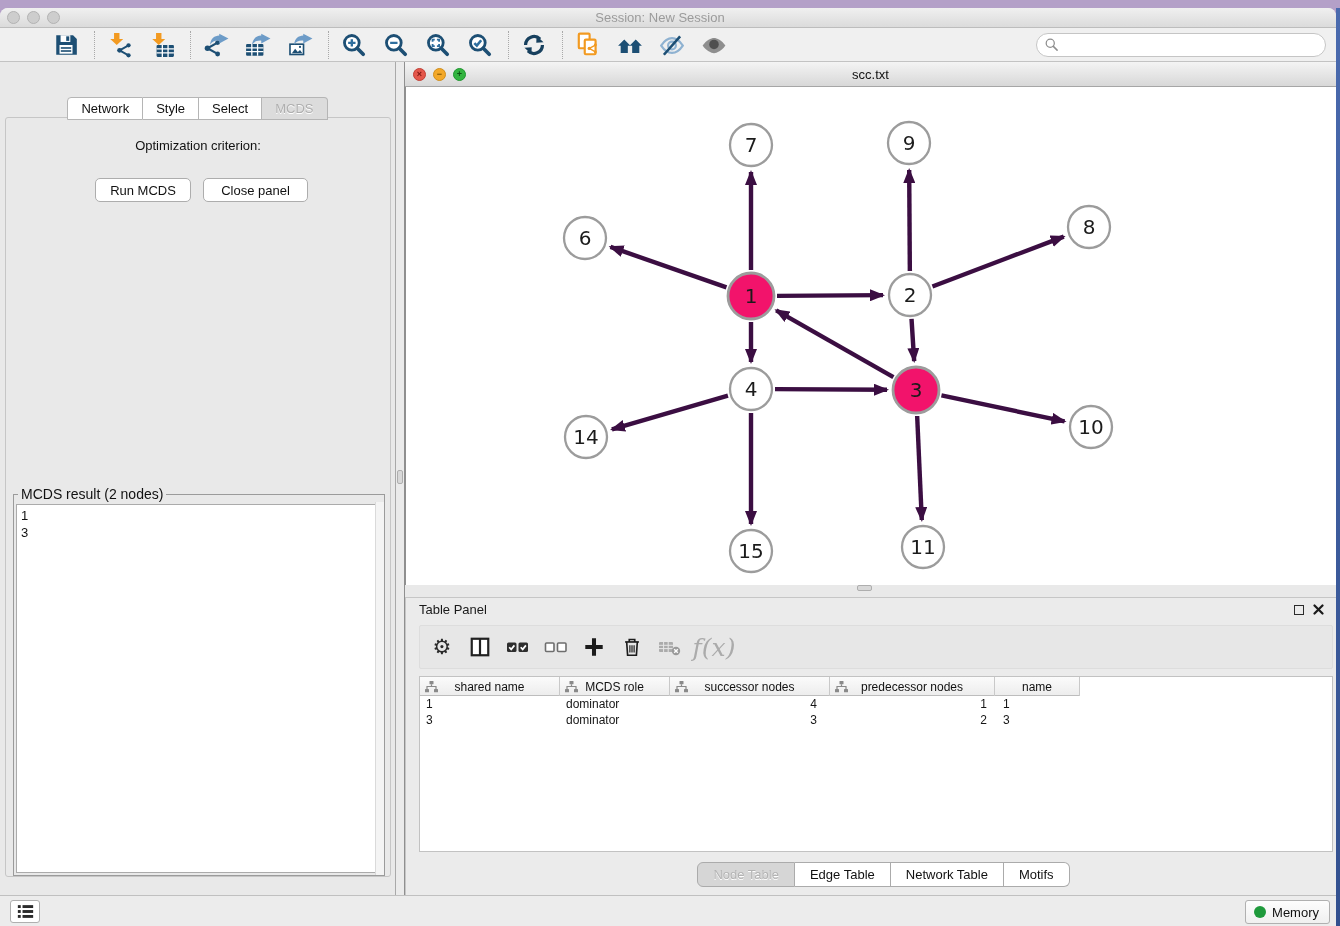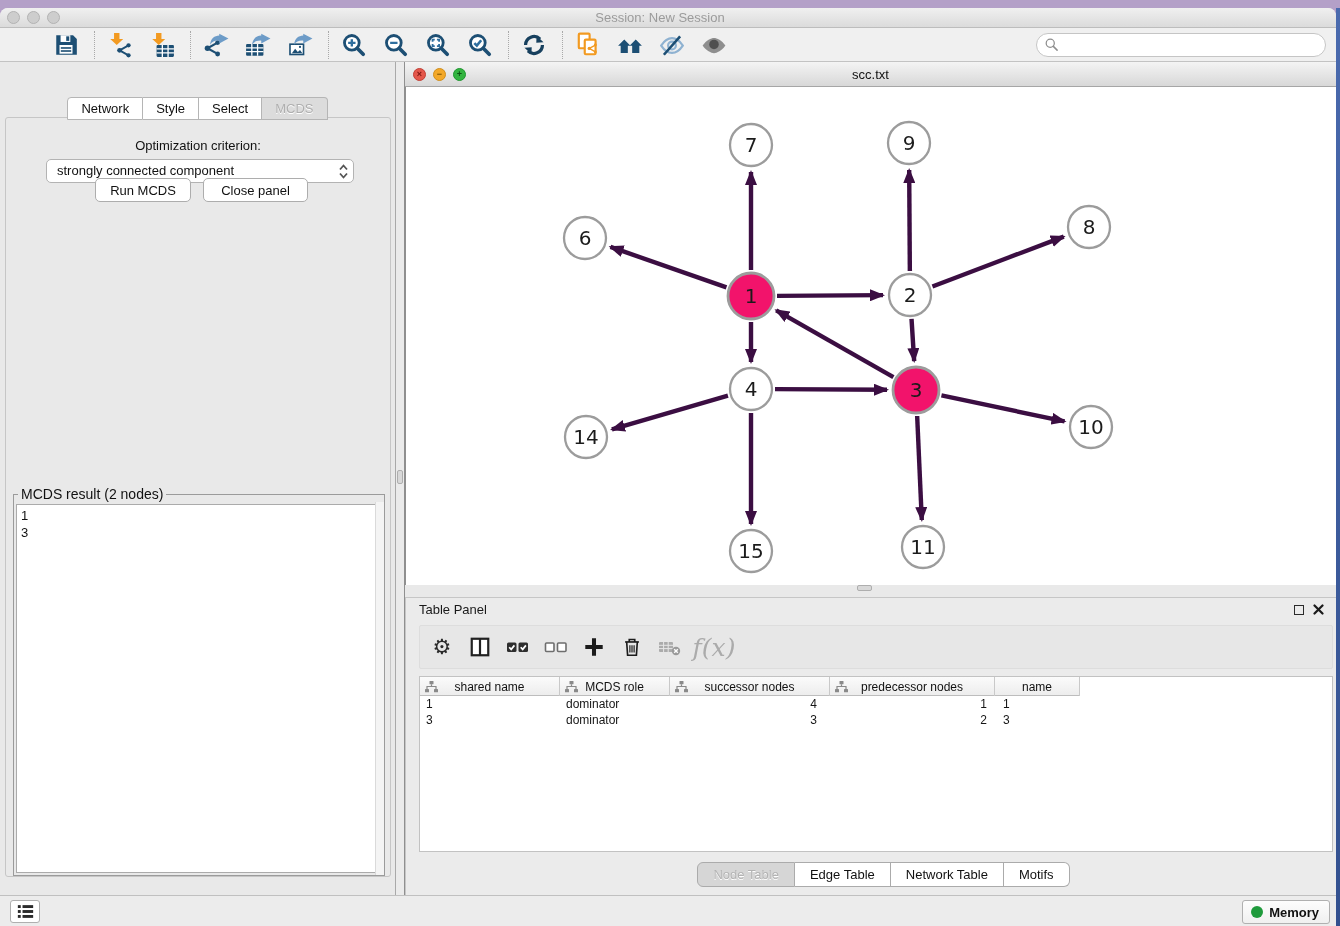--- a/index.html
+++ b/index.html
@@ -88,21 +88,21 @@
 
   .tp-tabs { position:absolute; left:0; top:264px; width:100%; display:flex; justify-content:center; }
   .tp-tab { padding:4px 15px; font-size:13px; background:#fff; border:1px solid #ABABAB; border-left:none; color:#111; }
   .tp-tab:first-child { border-left:1px solid #ABABAB; border-radius:6px 0 0 6px;margin-left:25px; }
   .tp-tab:last-child { border-radius:0 6px 6px 0;text-align:right; }
   .tp-tab.active { background:#D6D6D6; color:#B3B3B3; text-shadow:0 1px 0 #fff; }
 
   
   .statusbar { position:absolute; left:0; top:887px; width:100%; height:31px; background:#ECECEC; border-top:1px solid #C0C0C0; }
   .status-left-btn { position:absolute; left:10px; top:4px; width:30px; height:23px; background:#fff; border:1px solid #AFAFAF; border-radius:3px; display:flex; align-items:center; justify-content:center; }
-  .memory-btn { position:absolute; right:6px; top:4px; height:24px; background:linear-gradient(180deg,#FDFDFD,#F0F0F0); border:1px solid #B0B0B0; border-radius:3px; display:flex; align-items:center; gap:6px; padding:0 10px 0 8px; font-size:13px; color:#111;font-weight:bold; }
+  .memory-btn { position:absolute; right:6px; top:4px; height:24px; background:linear-gradient(180deg,#FDFDFD,#F0F0F0); border:1px solid #B0B0B0; border-radius:3px; display:flex; align-items:center; gap:6px; padding:0 10px 0 8px; font-size:13px; color:#111; }
   .memory-dot { width:12px; height:12px; border-radius:50%; background:#1F9A3C; }
 </style>
 </head>
 <body>
 
 <div id="app">
   <div class="desktop-right"></div>
 
   <div class="window">
 
@@ -269,26 +269,20 @@
 
     <div class="control-panel">
       <div class="cp-tabs">
           <span class="cp-tab">Network</span>
           <span class="cp-tab">Style</span>
           <span class="cp-tab">Select</span>
           <span class="cp-tab active">MCDS</span>
         </div>
       <div class="cp-content">
         <div class="opt-label">Optimization criterion:</div>
-        <div class="criterion-select">
-          <span>strongly connected component</span>
-          <span class="stepper"><svg width="11" height="17" viewBox="0 0 11 17">
-                <path d="M2 6.5L5.5 2.5 9 6.5M2 10.5l3.5 4 3.5-4" stroke="#555" stroke-width="1.8" fill="none"></path>
-              </svg></span>
-        </div>
         <button class="cp-btn btn-run">Run MCDS</button>
         <button class="cp-btn btn-close">Close panel</button>
         <fieldset class="result-fieldset">
           <legend>MCDS result (2 nodes)</legend>
           <div style="position:relative; width:100%; height:100%;">
             <div class="result-box">
                 <div>1</div>
                 <div>3</div>
               </div>
             <div class="result-scroll"></div>

